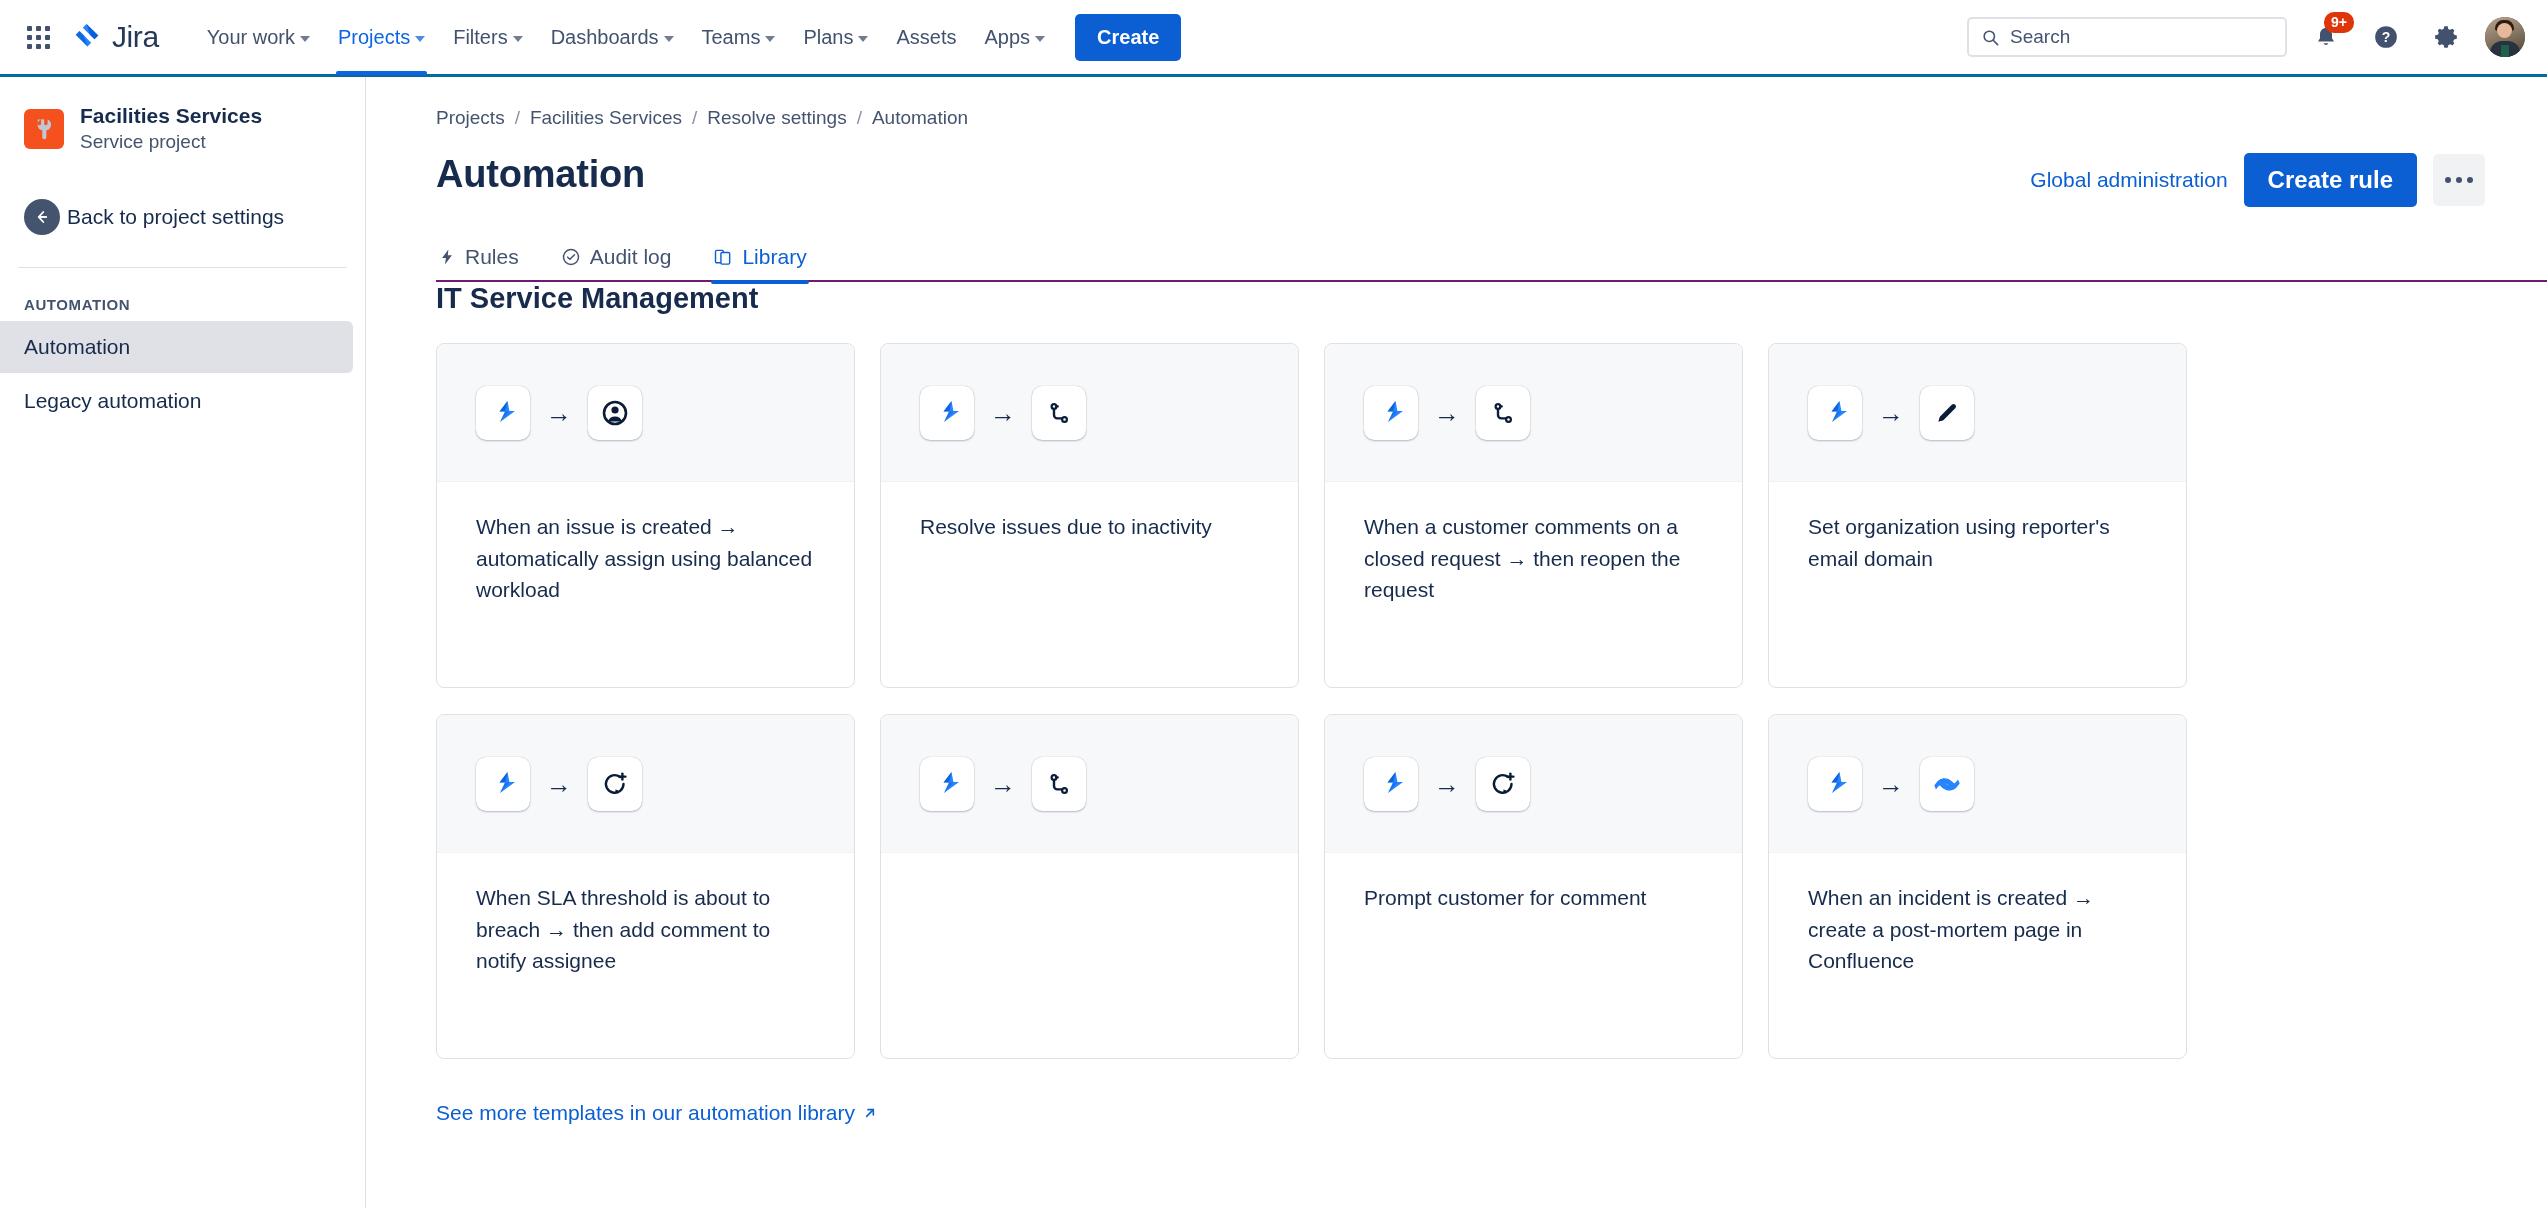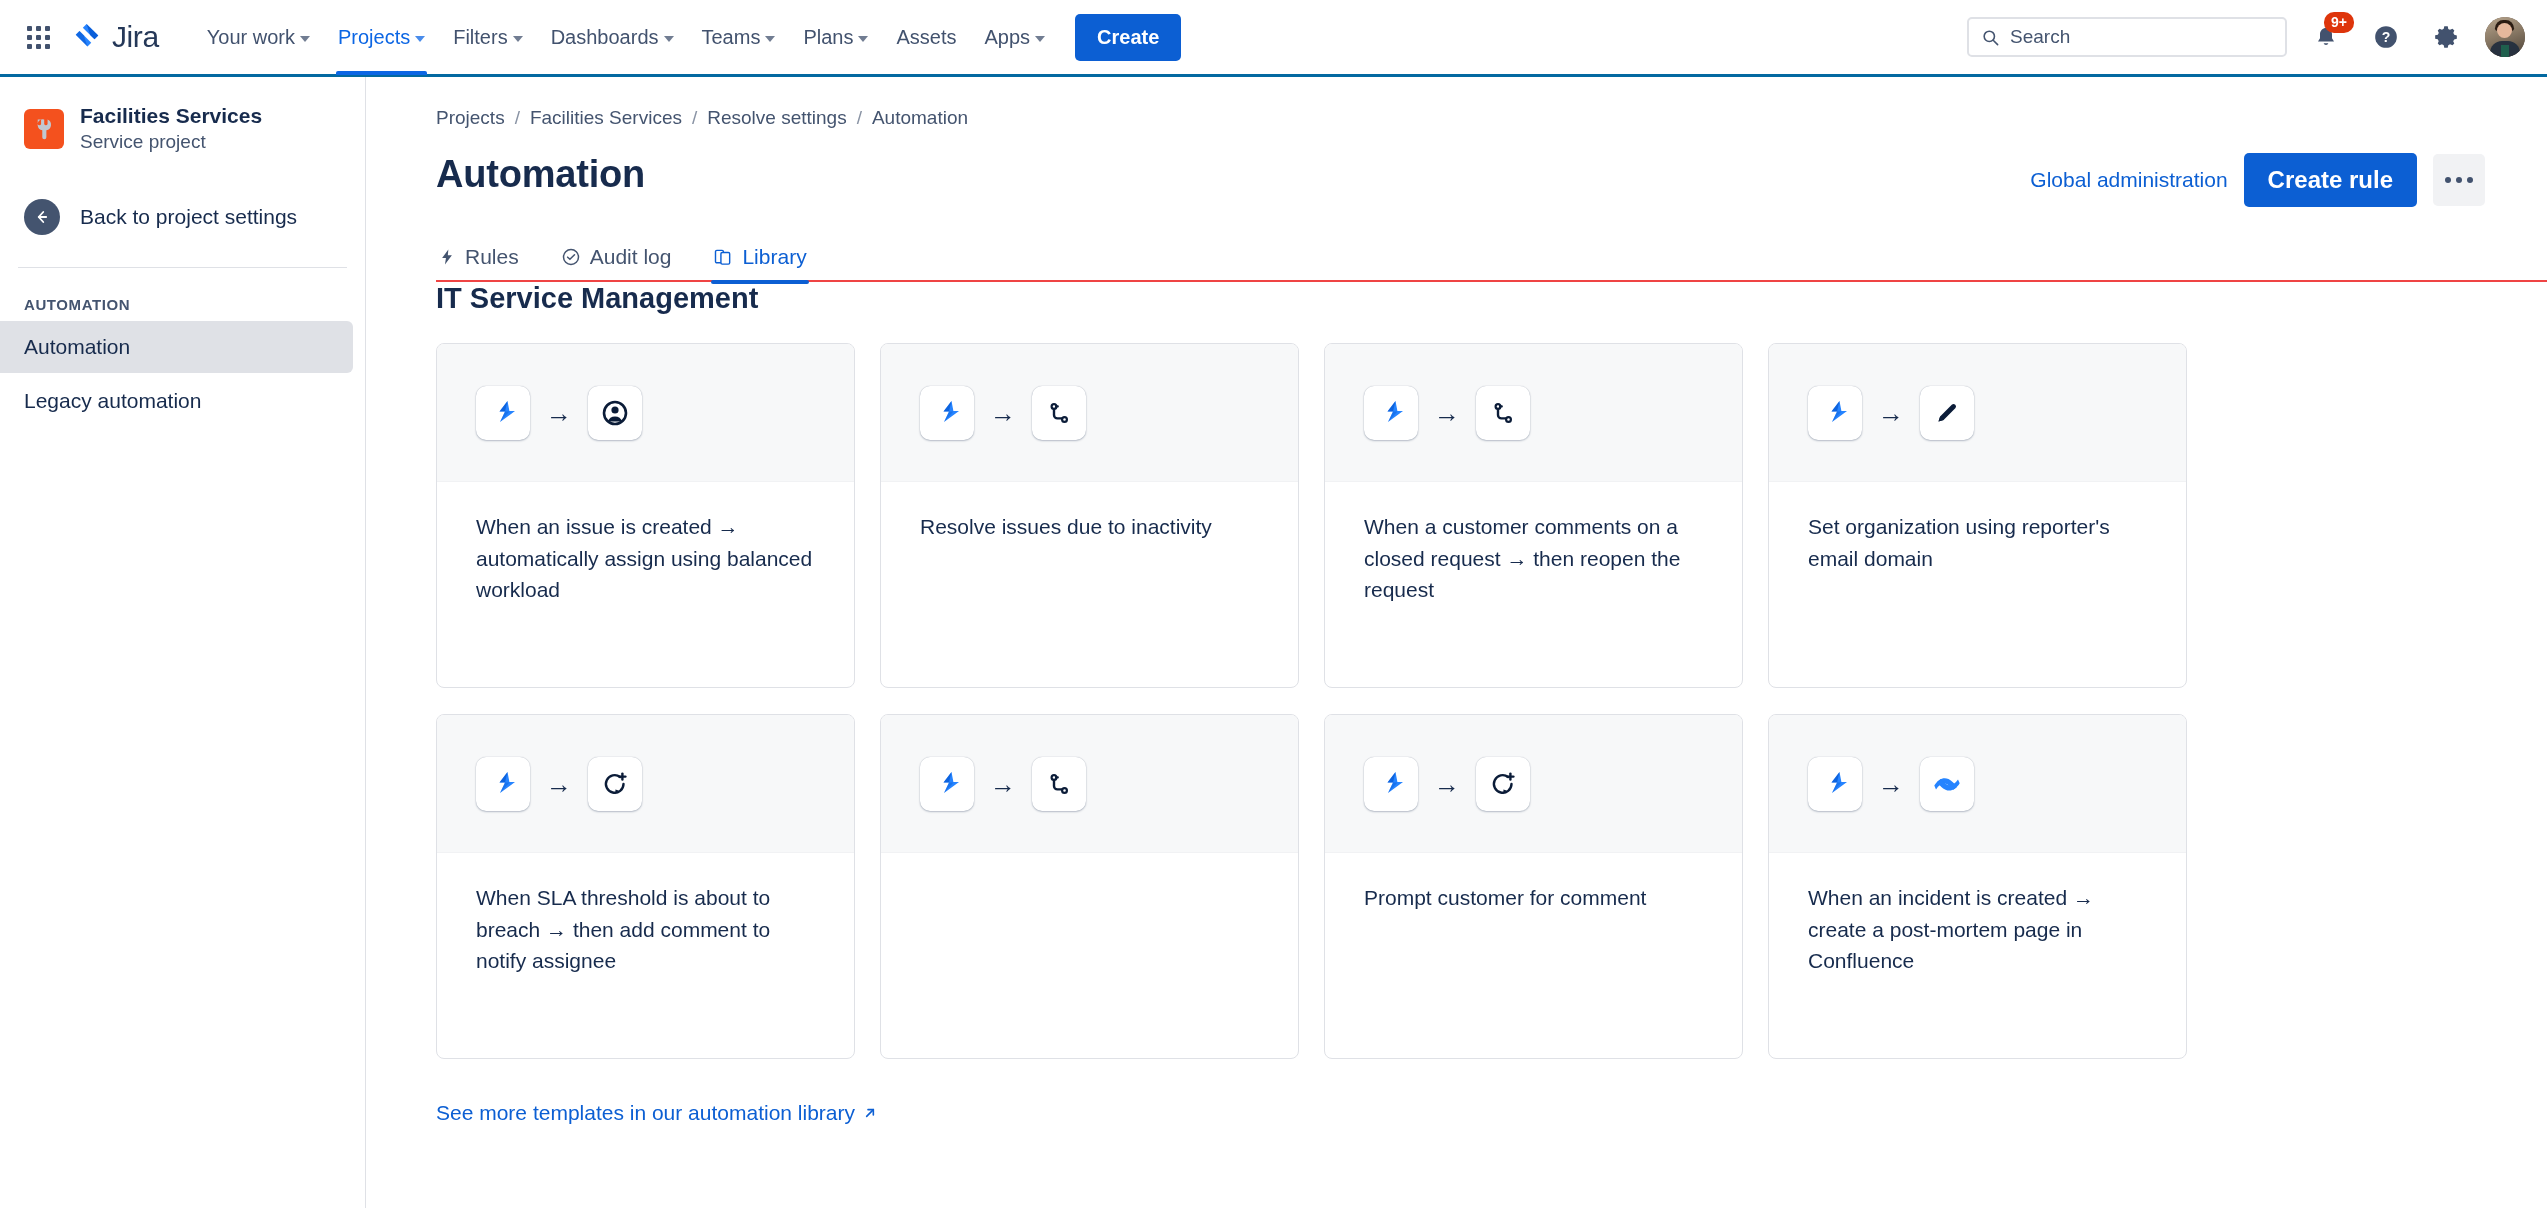--- a/index.html
+++ b/index.html
@@ -149,21 +149,21 @@
     width: 40px; height: 40px;
     border-radius: 6px;
     background: #F4511E;
     display: flex; align-items: center; justify-content: center;
     flex-shrink: 0;
   }
   .proj-name { font-size: 21px; font-weight: 700; color: #172B4D; line-height: 1.25; }
   .proj-type { font-size: 19px; color: #44546F; line-height: 1.35; }
 
   .back-row {
-    display: flex; align-items: center; gap: 20px;
+    display: flex; align-items: center; gap: 7px;
     margin-top: 34px;
     padding: 10px 22px 10px 24px;
     cursor: pointer;
   }
   .back-circle {
     width: 36px; height: 36px; border-radius: 50%;
     background: #44546F;
     display: flex; align-items: center; justify-content: center;
     flex-shrink: 0;
   }
@@ -232,21 +232,21 @@
     gap: 5px;
     cursor: pointer;
     border: none;
   }
   .more-btn i { width: 6px; height: 6px; border-radius: 50%; background: #42526E; display:block; }
 
   
   .tabs {
     display: flex; align-items: flex-end; gap: 38px;
     margin-top: 32px;
-    border-bottom: 2px solid #ef4444;
+    border-bottom: 2px solid #701a75;
     padding-right: 62px;
   }
   .tab {
     display: flex; align-items: center; gap: 9px;
     font-size: 21px; color: #44546F;
     padding: 6px 2px 13px 2px;
     cursor: pointer;
     position: relative;
     margin-bottom: -2px;
   }

